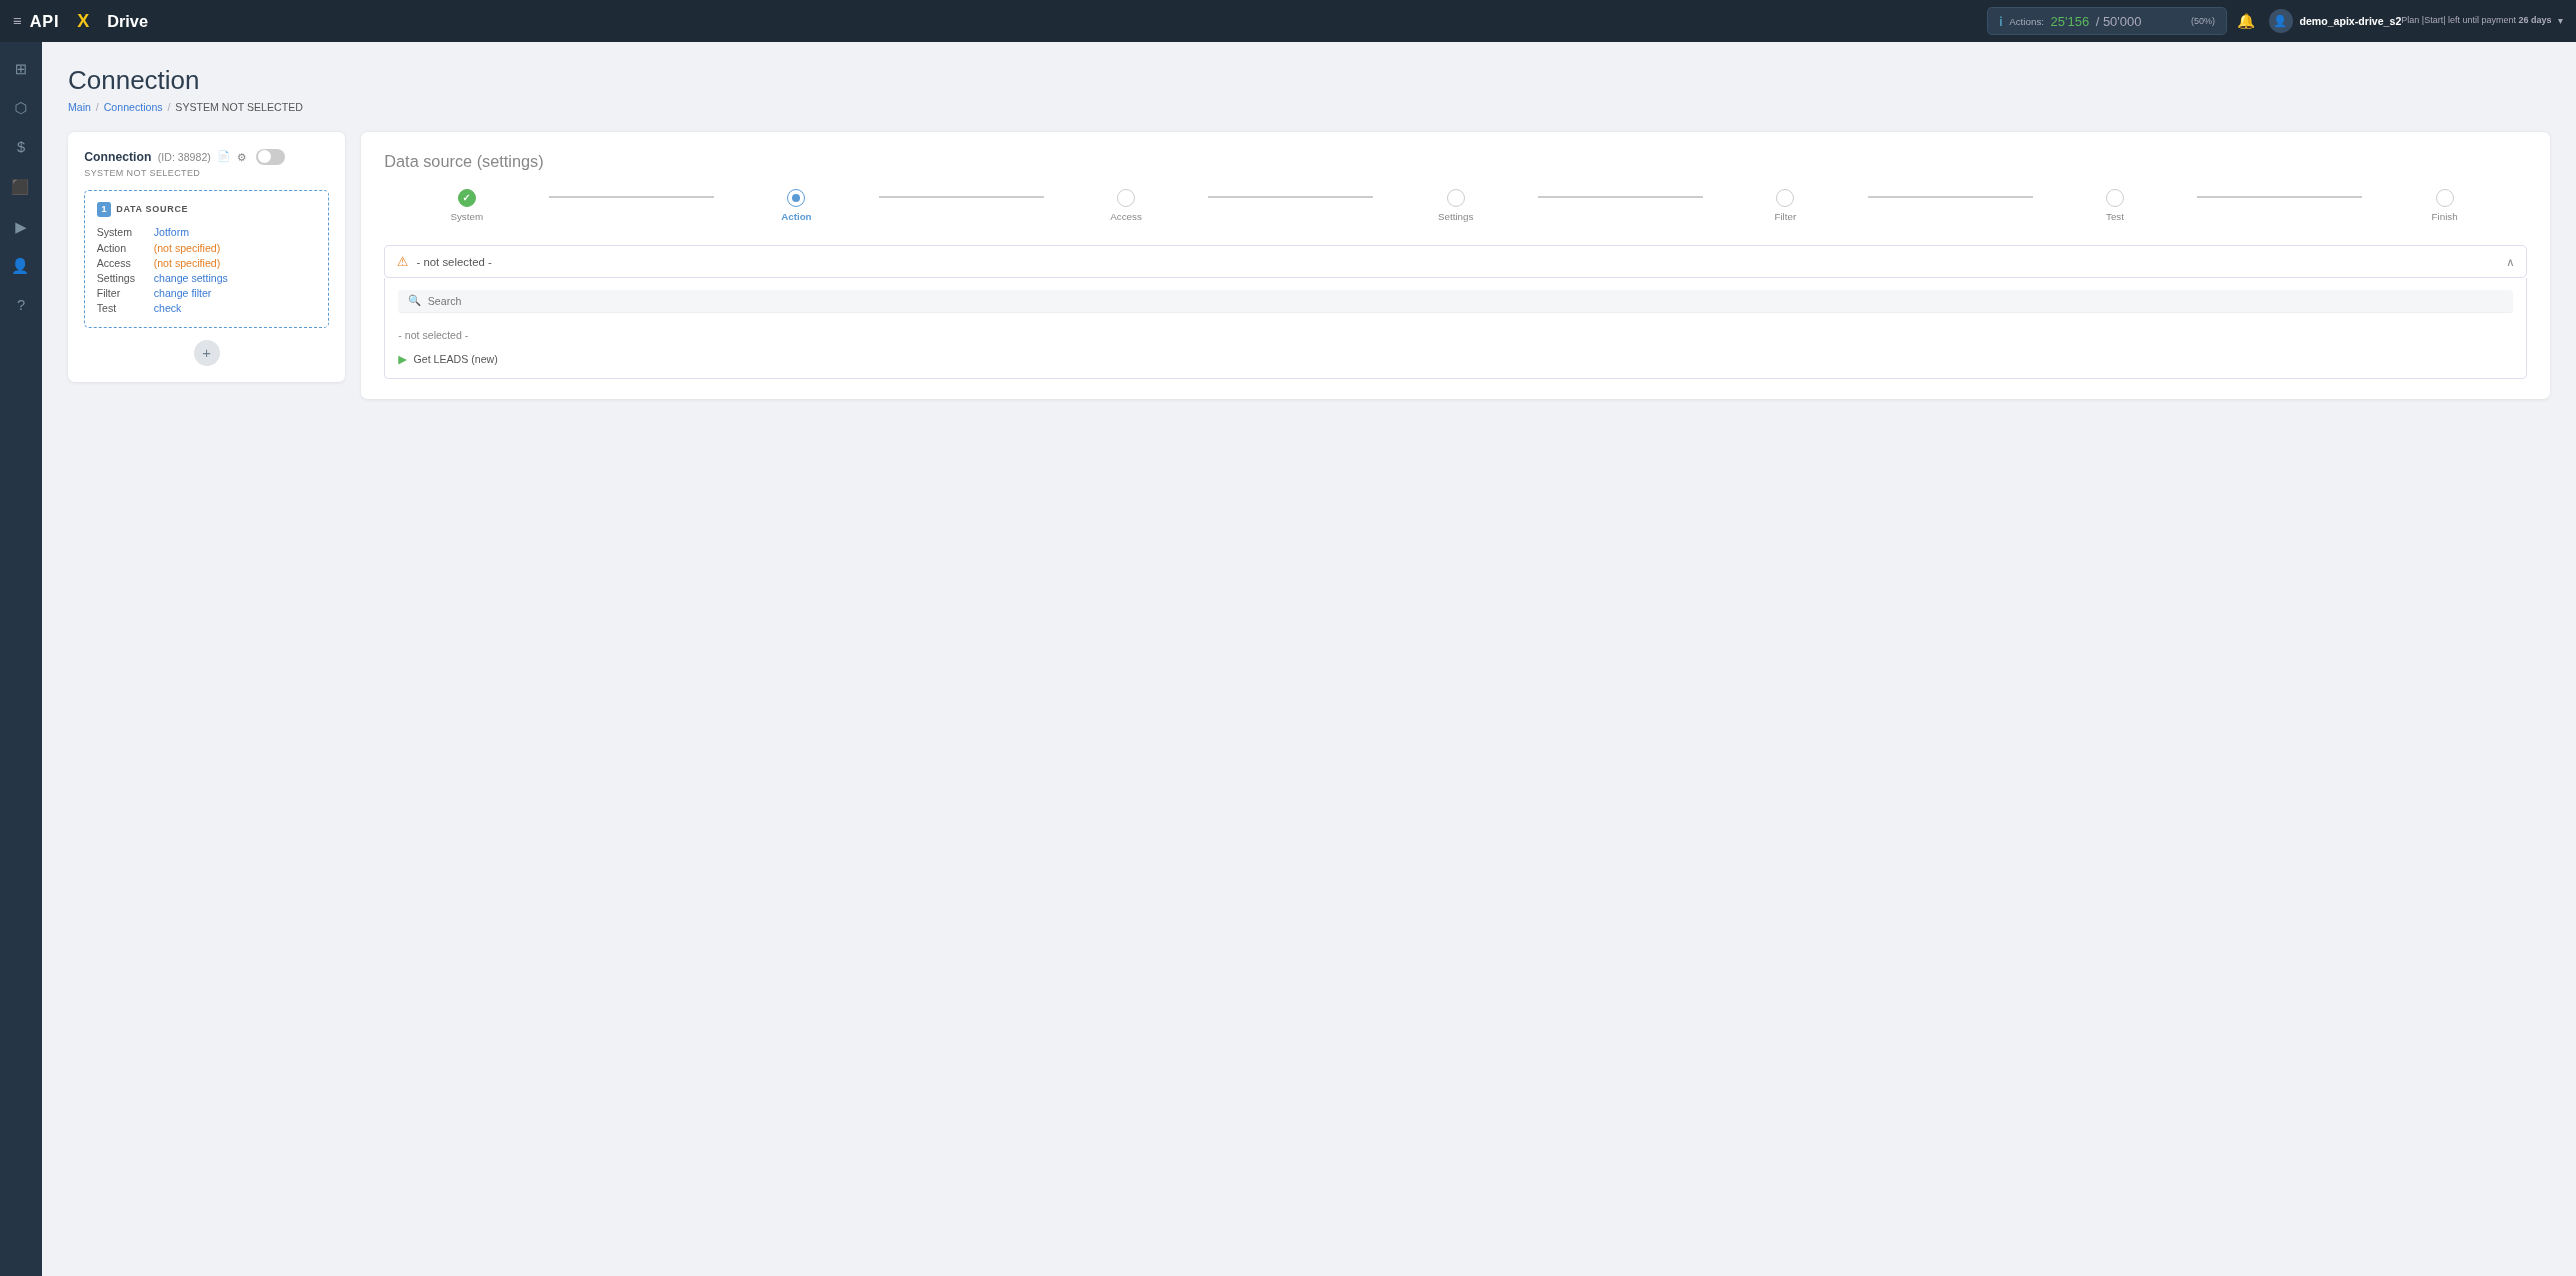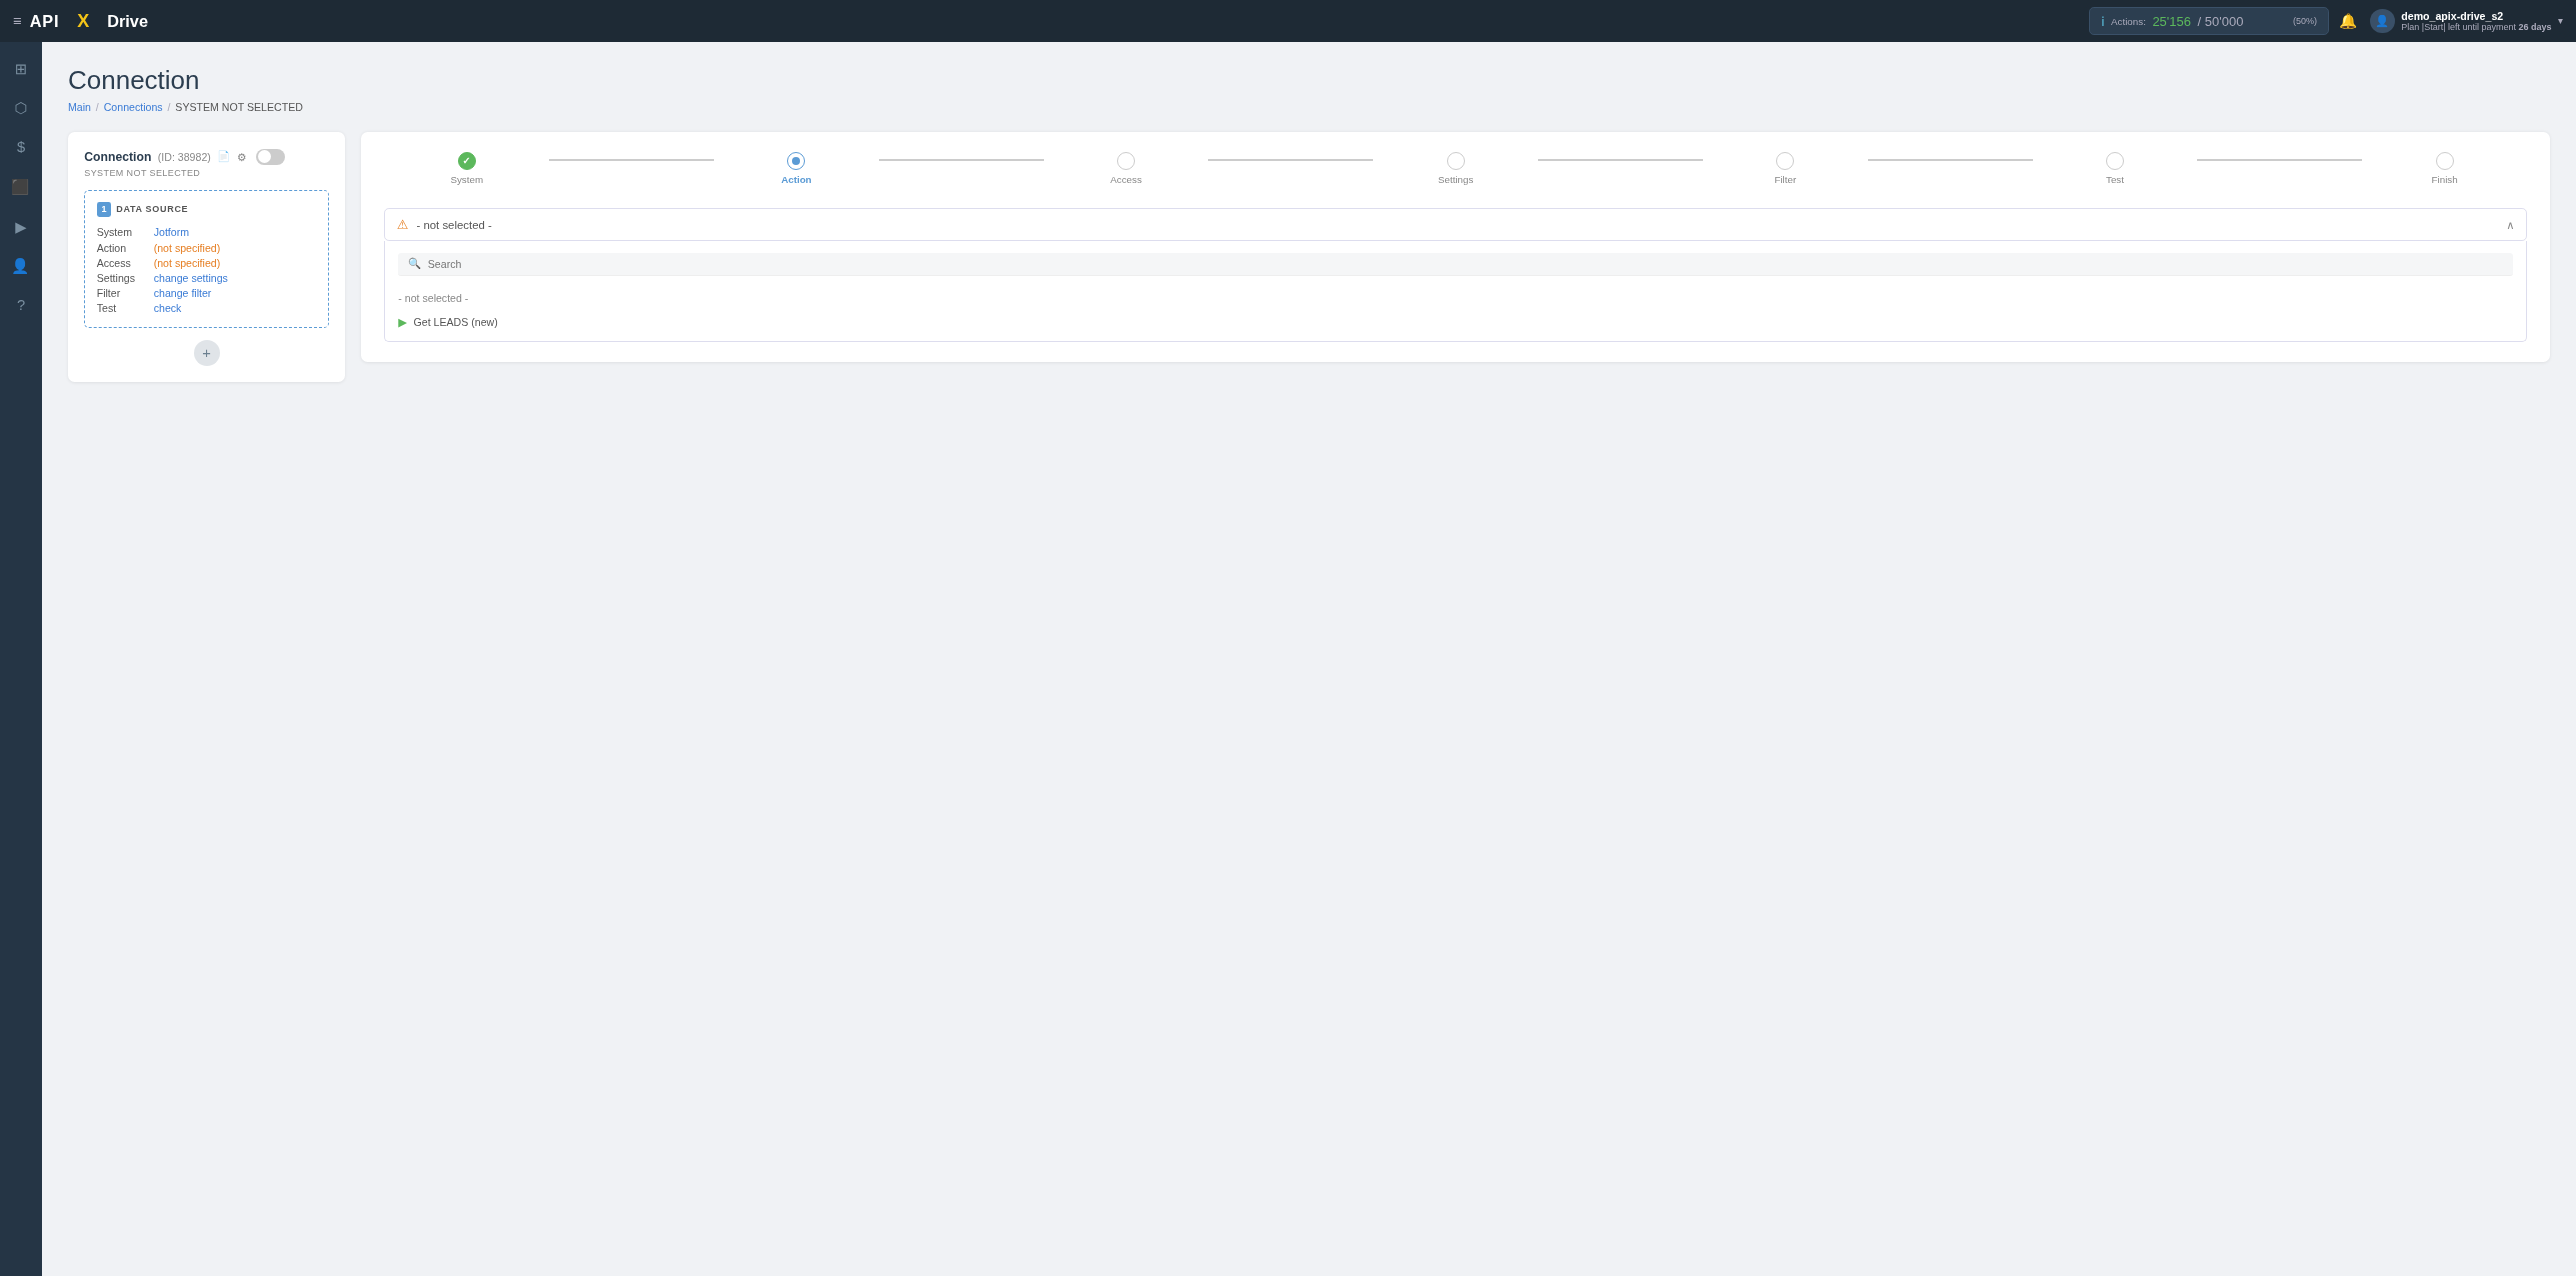--- a/index.html
+++ b/index.html
@@ -35,21 +35,21 @@
     }
     .actions-badge .info-icon { color: #5bc0de; font-size: 13px; }
     .actions-label { font-size: 9.8px; color: #aab; }
     .actions-used { color: #5cb85c; text-align: right; }
     .actions-total { color: #aab; }
     .actions-percent { color: #aab; font-size: 9px; margin-left: 43px; }
     .topnav-right { display: flex; align-items: center; gap: 13px; }
     .bell-icon { color: #aab; font-size: 14.7px; cursor: pointer; }
     .user-area { display: flex; align-items: center; gap: 6.5px; cursor: pointer; }
     .user-avatar { width: 24.4px; height: 24.4px; border-radius: 50%; background: #3a5068; display: flex; align-items: center; justify-content: center; color: #aab; font-size: 11.4px; }
-    .user-info { display: flex; flex-direction: column; justify-content: space-between; }
+    .user-info { display: flex; flex-direction: row; justify-content: space-between; }
     .user-name { color: #fff; font-size: 10.6px; font-weight: 600; }
     .user-plan { color: #aab; font-size: 9px; }
     .chevron-down-icon { color: #aab; font-size: 9.8px; }
 
     
     .main-layout { display: flex; flex: 1; overflow: hidden; }
 
     
     .sidebar {
       width: 42px;
@@ -363,20 +363,23 @@
               <td>Test</td>
               <td><a class="link">check</a></td>
             </tr>
           </tbody>
             </table>
         </div>
         <button class="add-btn">+</button>
       </div>
 
       <div class="right-card">
+        <div class="ds-title">
+          <span>Data source</span> <span style="color:#888;font-weight:300;">(settings)</span>
+        </div>
 
         <div class="steps">
 
           <div class="step">
             <div class="step-circle done">
               <span class="checkmark">✓</span>
             </div>
             <span class="step-label">System</span>
           </div>
           <div class="step-line"></div>

